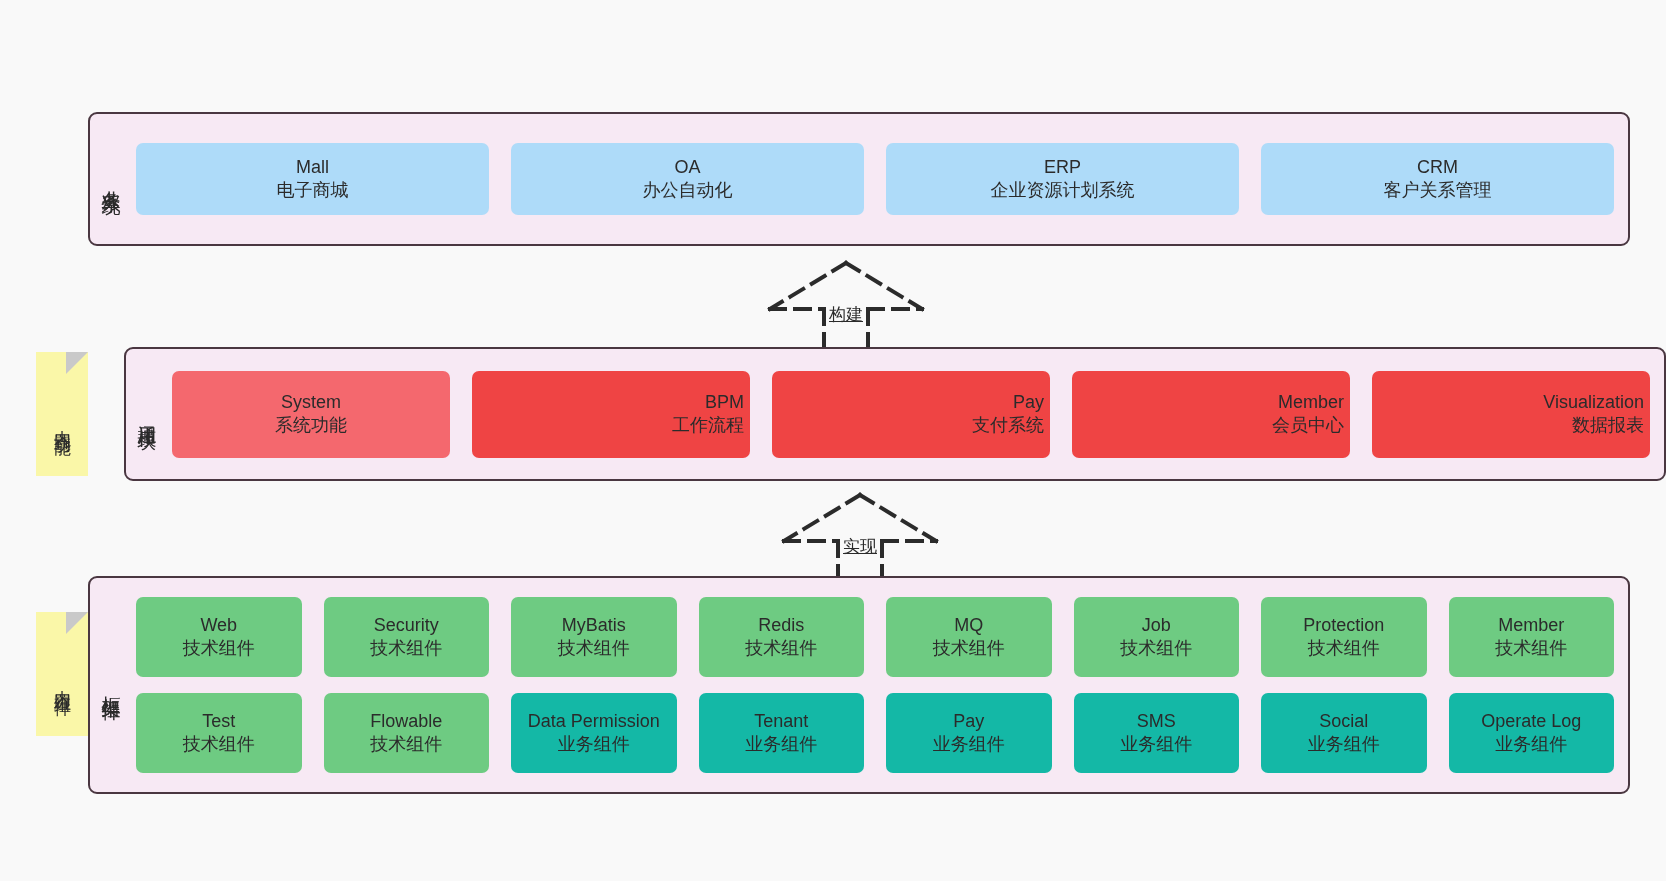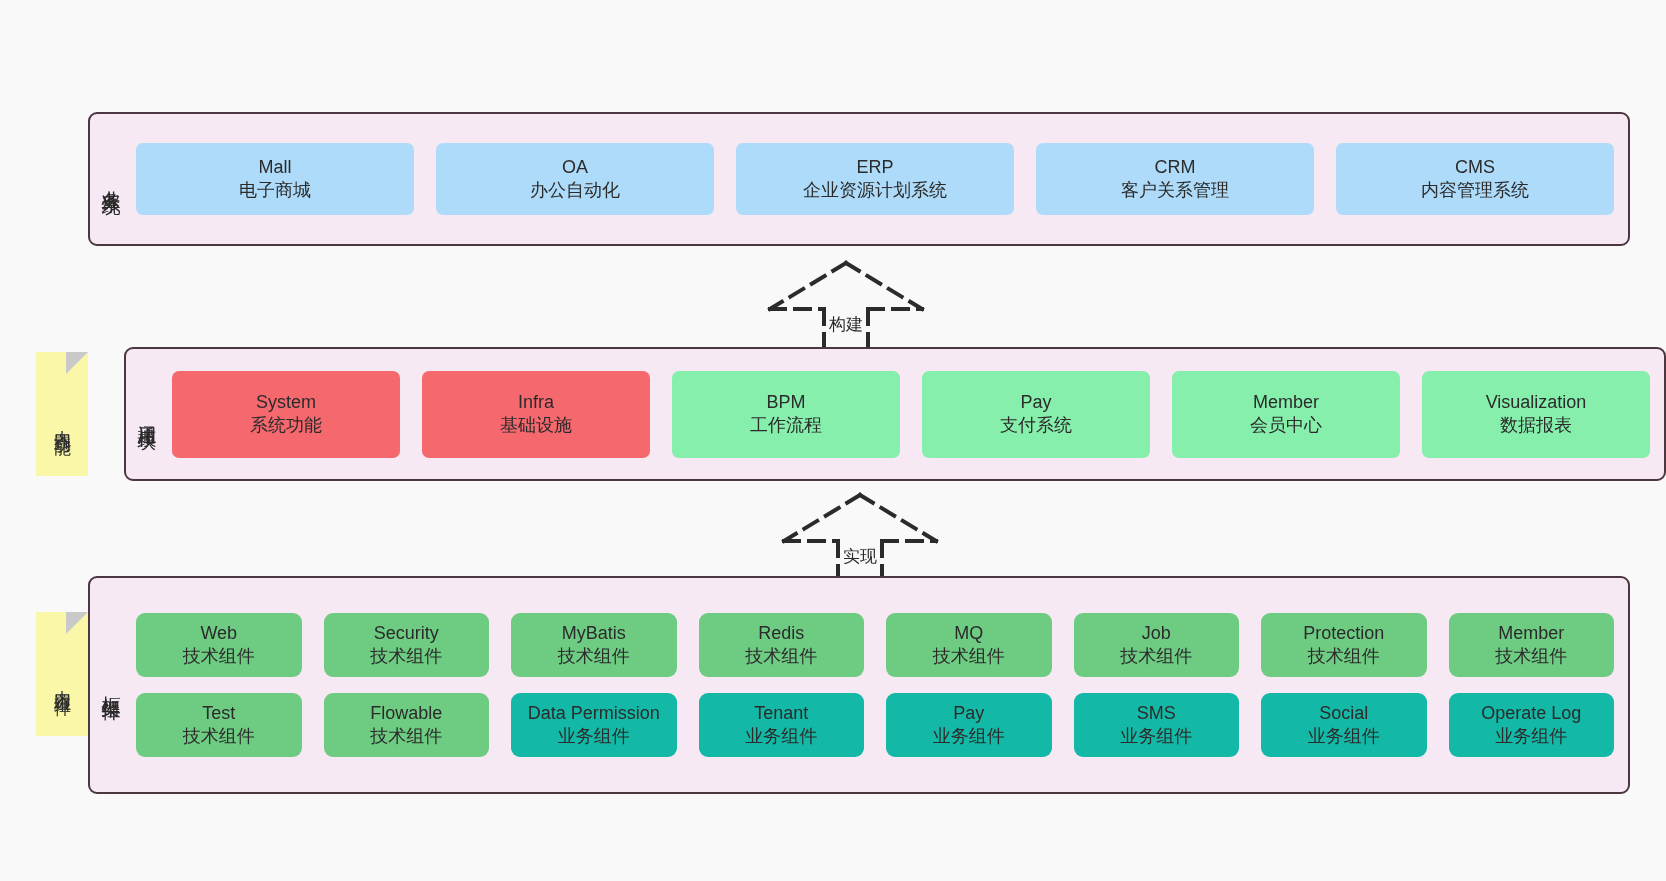--- a/index.html
+++ b/index.html
@@ -62,31 +62,31 @@
     color: #2B2B2B;
     line-height: 1.26;
     padding: 4px 6px;
     user-select: none;
   }
   .cell .en { display: block; }
   .cell .cn { display: block; }
 
   .c-blue       { background: #AEDBF9; }
   .c-red        { background: #F4686E; }
-  .c-pink       { background: #86efac; }
+  .c-pink       { background: #ef4444; align-items: flex-end; }
   .c-green      { background: #6ECB82; }
   .c-lightgreen { background: #14b8a6; }
 
   
   #layer-business  { left: 88px;  top: 112px; width: 1542px; height: 134px; }
   #layer-business  .cell { height: 72px; }
   #layer-modules   { left: 88px;  top: 347px; width: 1542px; height: 134px; margin-left: 36px; }
   #layer-modules   .cell { height: 87px; }
   #layer-framework { left: 88px;  top: 576px; width: 1542px; height: 218px; }
-  #layer-framework .cell { height: 64px; border-radius: 9px; }
+  #layer-framework .cell { height: 80px; }
 
   
   .sticky {
     position: absolute;
     width: 52px;
     background: #FAF7A8;
     display: flex;
     align-items: center;
     justify-content: center;
     font-size: 17px;
@@ -113,25 +113,26 @@
   
   .arrow {
     position: absolute;
     width: 180px;
     height: 100px;
   }
   .arrow svg { position: absolute; left: 0; top: 0; }
   .arrow-label {
     position: absolute;
     left: 0; right: 0;
-    top: 56px;
+    top: 46px;
     text-align: center;
     font-size: 17px;
     color: #2B2B2B;
     user-select: none;
+    text-decoration: underline;
   }
   #arrow-build     { left: 756px; top: 257px; }
   #arrow-implement { left: 770px; top: 489px; }
 </style>
 </head>
 <body>
 
 <div id="canvas">
 
   <div class="layer" id="layer-business">
@@ -146,24 +147,20 @@
           <span class="en">OA</span>
           <span class="cn">办公自动化</span>
         </div>
         <div class="cell c-blue">
           <span class="en">ERP</span>
           <span class="cn">企业资源计划系统</span>
         </div>
         <div class="cell c-blue">
           <span class="en">CRM</span>
           <span class="cn">客户关系管理</span>
-        </div>
-        <div class="cell c-blue">
-          <span class="en">CMS</span>
-          <span class="cn">内容管理系统</span>
         </div>
       </div>
     </div>
   </div>
 
   <div class="arrow" id="arrow-build">
     <svg width="180" height="100" viewBox="0 0 180 100">
       <path d="M90 6 L166 52" fill="none" stroke="#2B2B2B" stroke-width="4" stroke-dasharray="15 10" stroke-linecap="square"></path>
       <path d="M90 6 L14 52" fill="none" stroke="#2B2B2B" stroke-width="4" stroke-dasharray="15 10" stroke-linecap="square"></path>
       <path d="M14 52 L68 52" fill="none" stroke="#2B2B2B" stroke-width="4" stroke-dasharray="15 10" stroke-linecap="square"></path>
@@ -179,24 +176,20 @@
     <span>内置功能</span>
   </div>
   <div class="layer" id="layer-modules">
     <div class="layer-title">通用模块</div>
     <div class="layer-body">
       <div class="row cols6">
         <div class="cell c-red">
           <span class="en">System</span>
           <span class="cn">系统功能</span>
         </div>
-        <div class="cell c-red">
-          <span class="en">Infra</span>
-          <span class="cn">基础设施</span>
-        </div>
         <div class="cell c-pink">
           <span class="en">BPM</span>
           <span class="cn">工作流程</span>
         </div>
         <div class="cell c-pink">
           <span class="en">Pay</span>
           <span class="cn">支付系统</span>
         </div>
         <div class="cell c-pink">
           <span class="en">Member</span>

